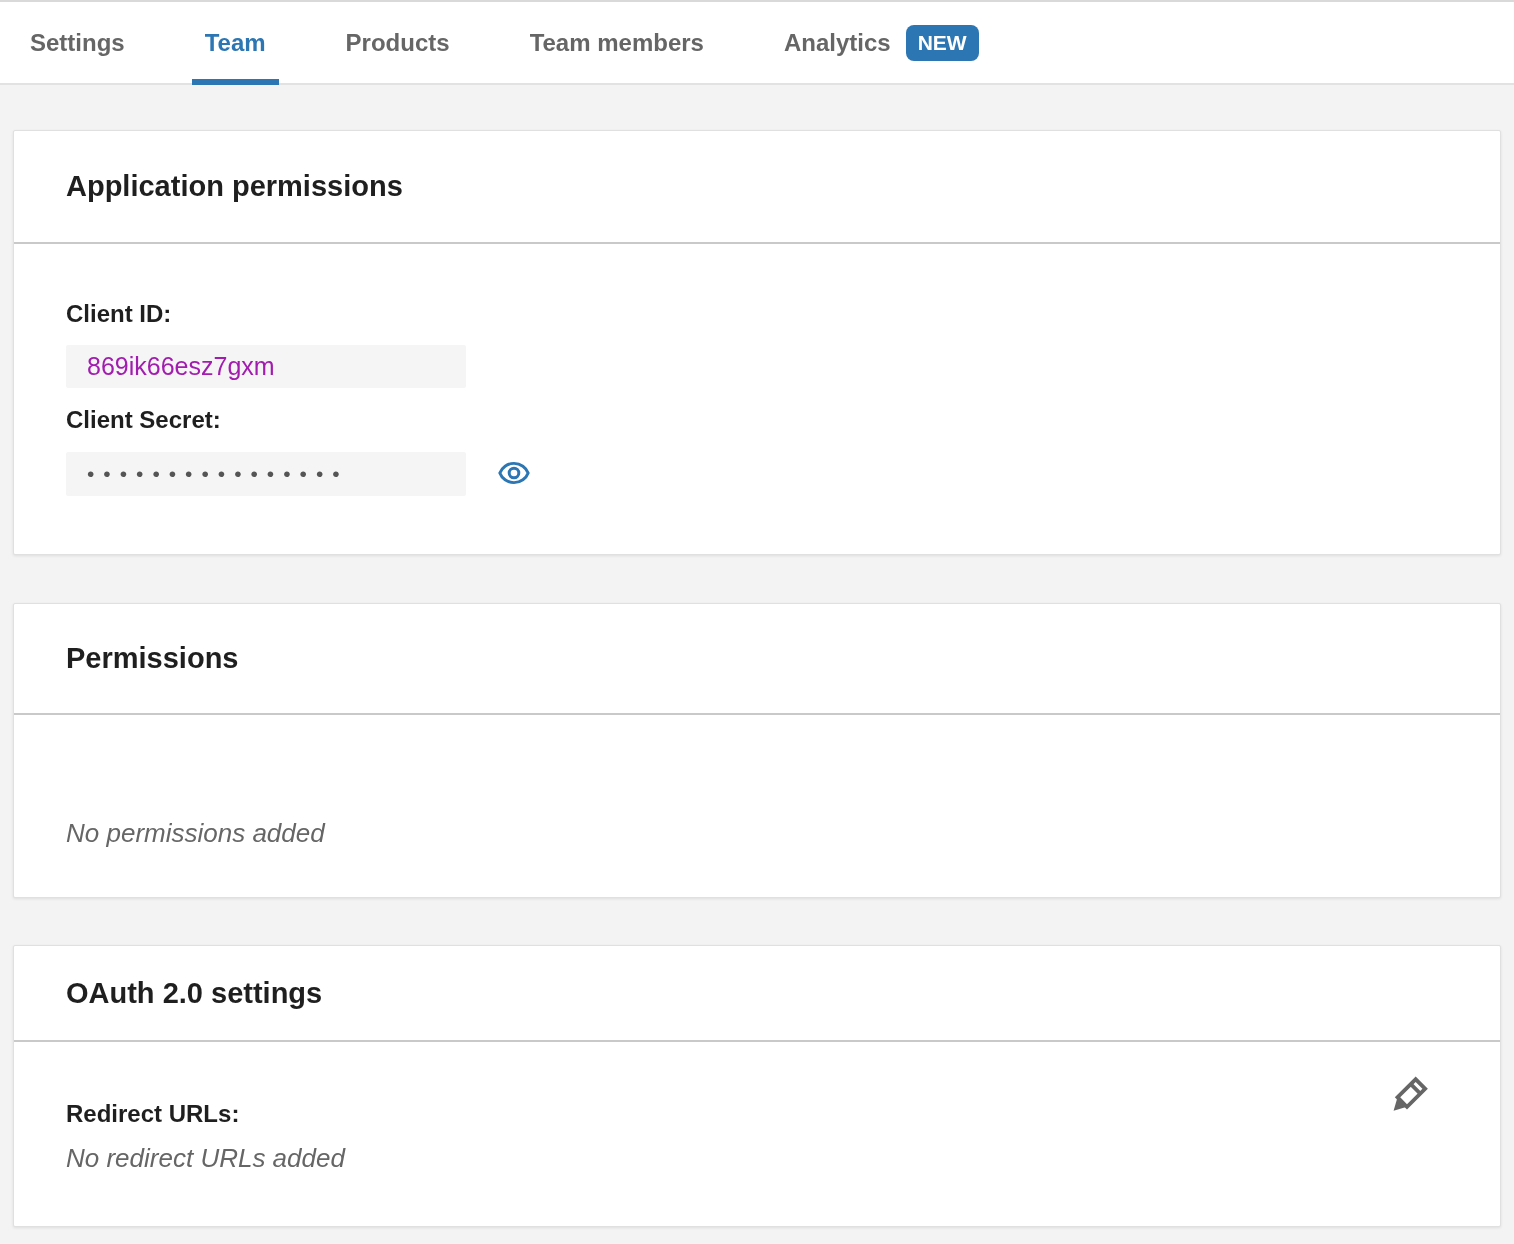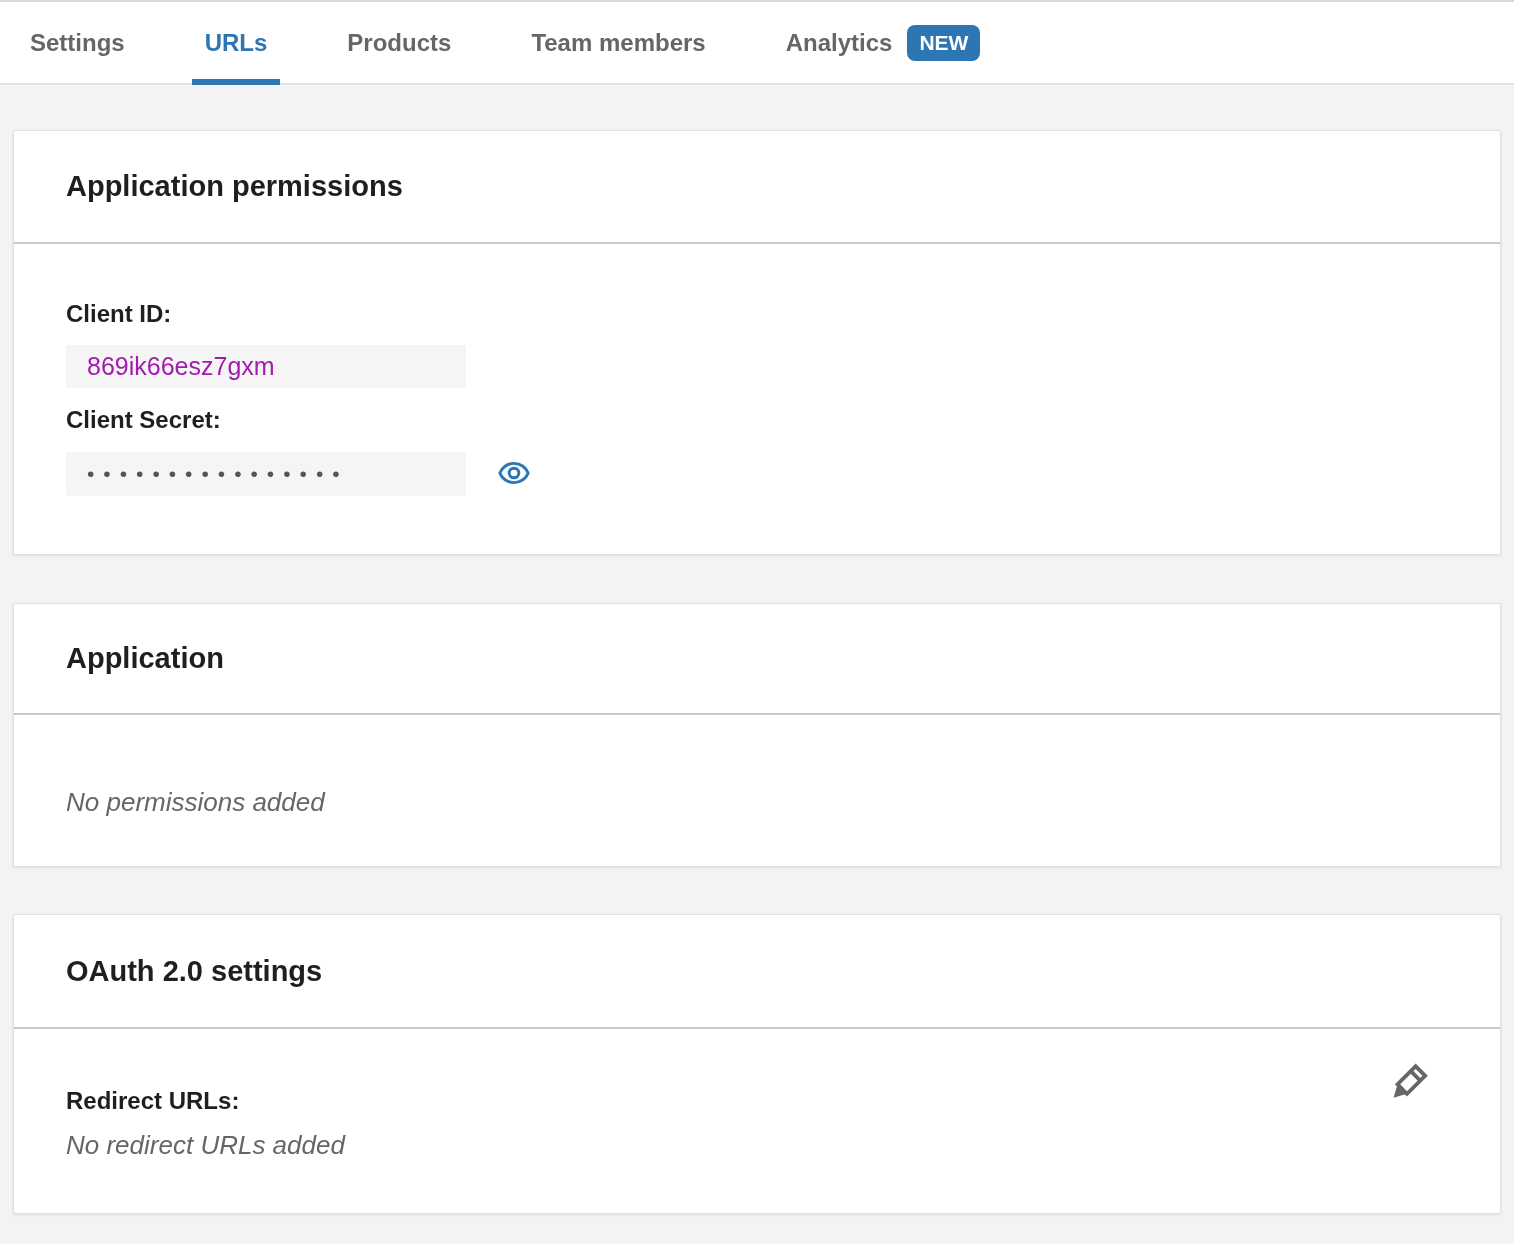--- a/index.html
+++ b/index.html
@@ -69,21 +69,21 @@
   .card-title {
     font-size: 29px;
     font-weight: 700;
     color: #1f1f1f;
   }
   .card1 { margin-top: 45px; }
   .card1 .card-header { height: 113px; }
   .card2 { margin-top: 48px; }
   .card2 .card-header { height: 111px; }
   .card3 { margin-top: 47px; }
-  .card3 .card-header { height: 114px; }
+  .card3 .card-header { height: 96px; }
 
   .card1-body { padding: 56px 52px 58px; }
   .field-label {
     font-size: 24px;
     font-weight: 700;
     color: #1f1f1f;
   }
   .field-box {
     margin-top: 17px;
     width: 400px;
@@ -120,21 +120,21 @@
     height: 34px;
     display: flex;
     align-items: center;
     justify-content: center;
     cursor: pointer;
     background: none;
     border: none;
     padding: 0;
   }
 
-  .card2-body { padding: 72px 52px 48px; }
+  .card2-body { padding: 103px 52px 48px; }
   .empty-text {
     font-size: 26px;
     font-style: italic;
     color: #666666;
   }
 
   .card3-body {
     position: relative;
     padding: 58px 52px 52px;
   }
@@ -157,21 +157,21 @@
   .page-bottom { height: 12px; }
 </style>
 </head>
 <body>
 
 <nav class="tabbar">
   <div class="tab">
     <span>Settings</span>
   </div>
   <div class="tab active">
-    <span>URLs</span>
+    <span>Team</span>
   </div>
   <div class="tab">
     <span>Products</span>
   </div>
   <div class="tab">
     <span>Team members</span>
   </div>
   <div class="tab">
     <span>Analytics</span>
     <span class="badge">NEW</span>
@@ -196,21 +196,21 @@
             <circle cx="12" cy="12" r="3.4"></circle>
           </svg>
         </span>
       </button>
     </div>
   </div>
 </section>
 
 <section class="card card2">
   <div class="card-header">
-    <h2 class="card-title">Application</h2>
+    <h2 class="card-title">Permissions</h2>
   </div>
   <div class="card2-body">
     <div class="empty-text">No permissions added</div>
   </div>
 </section>
 
 <section class="card card3">
   <div class="card-header">
     <h2 class="card-title">OAuth 2.0 settings</h2>
   </div>

